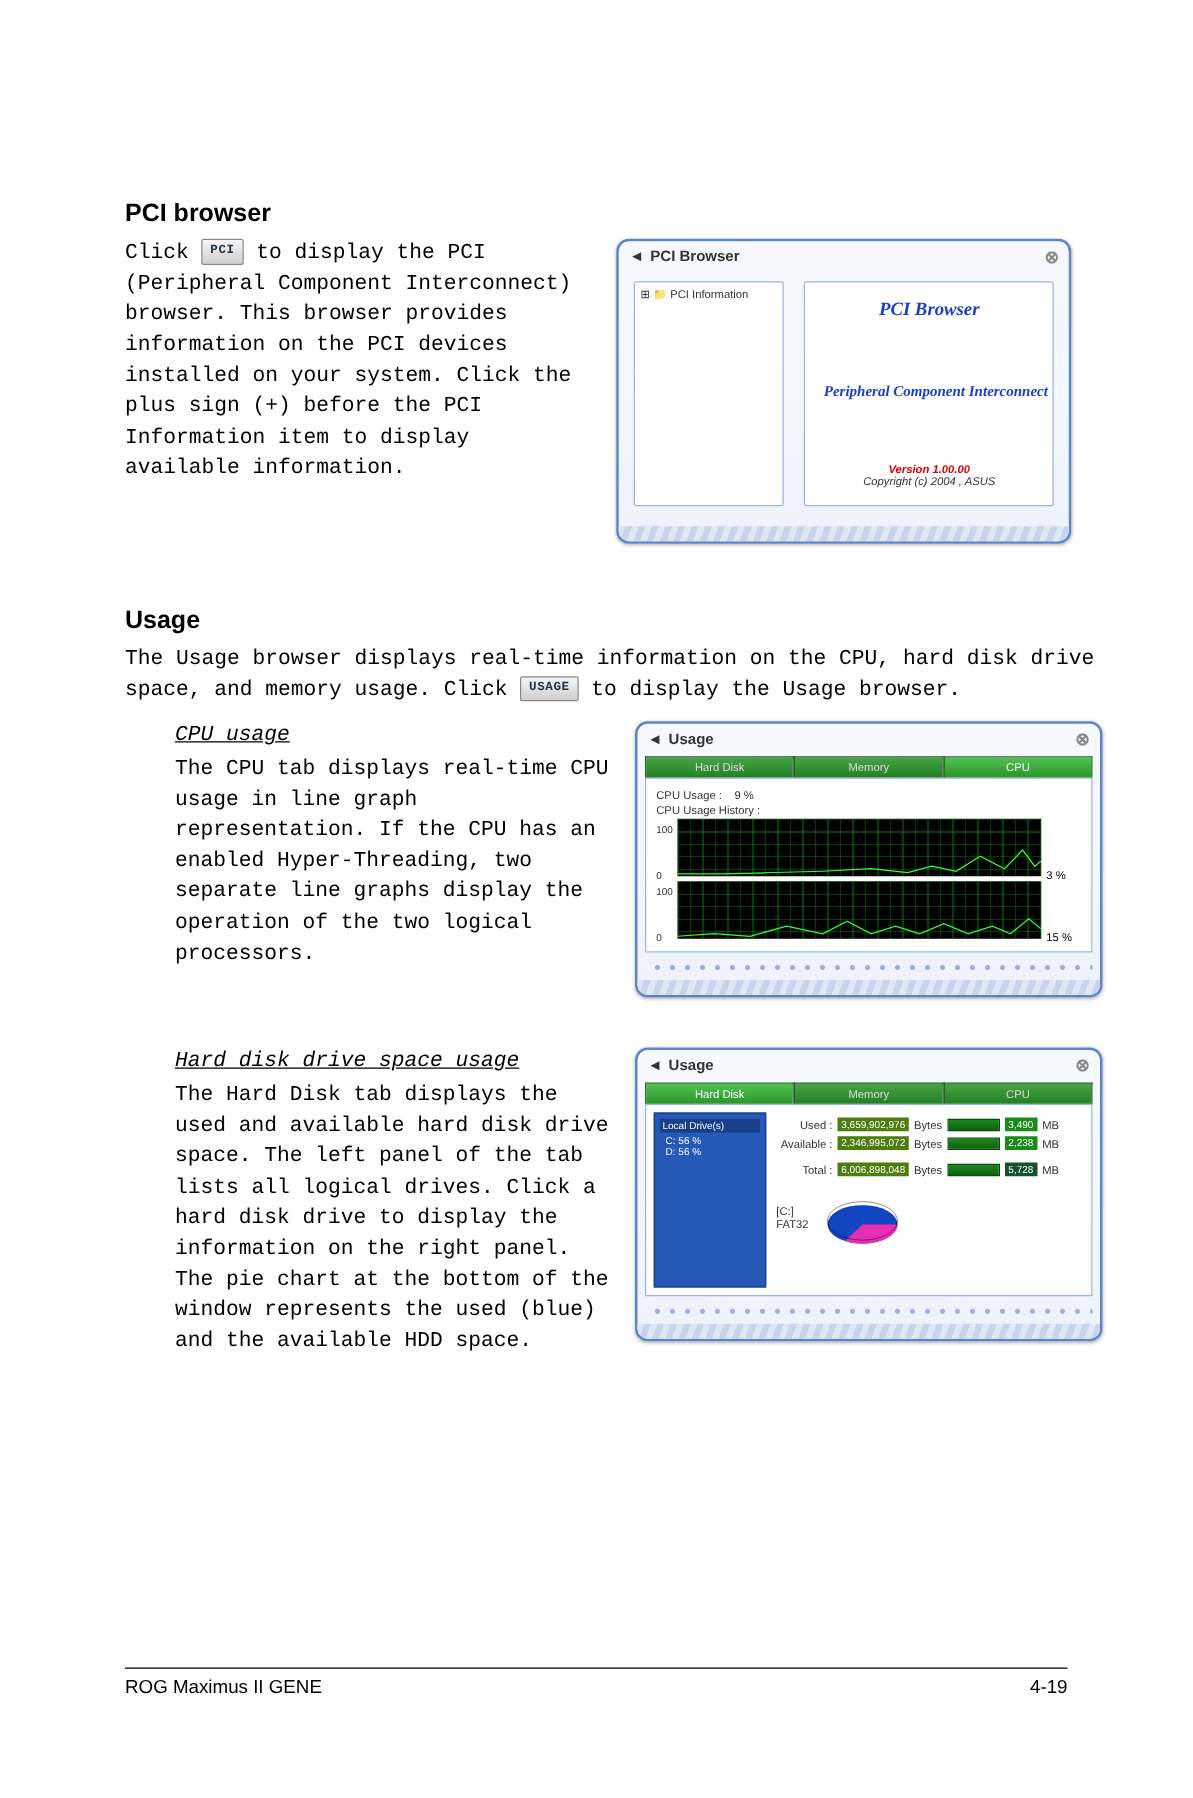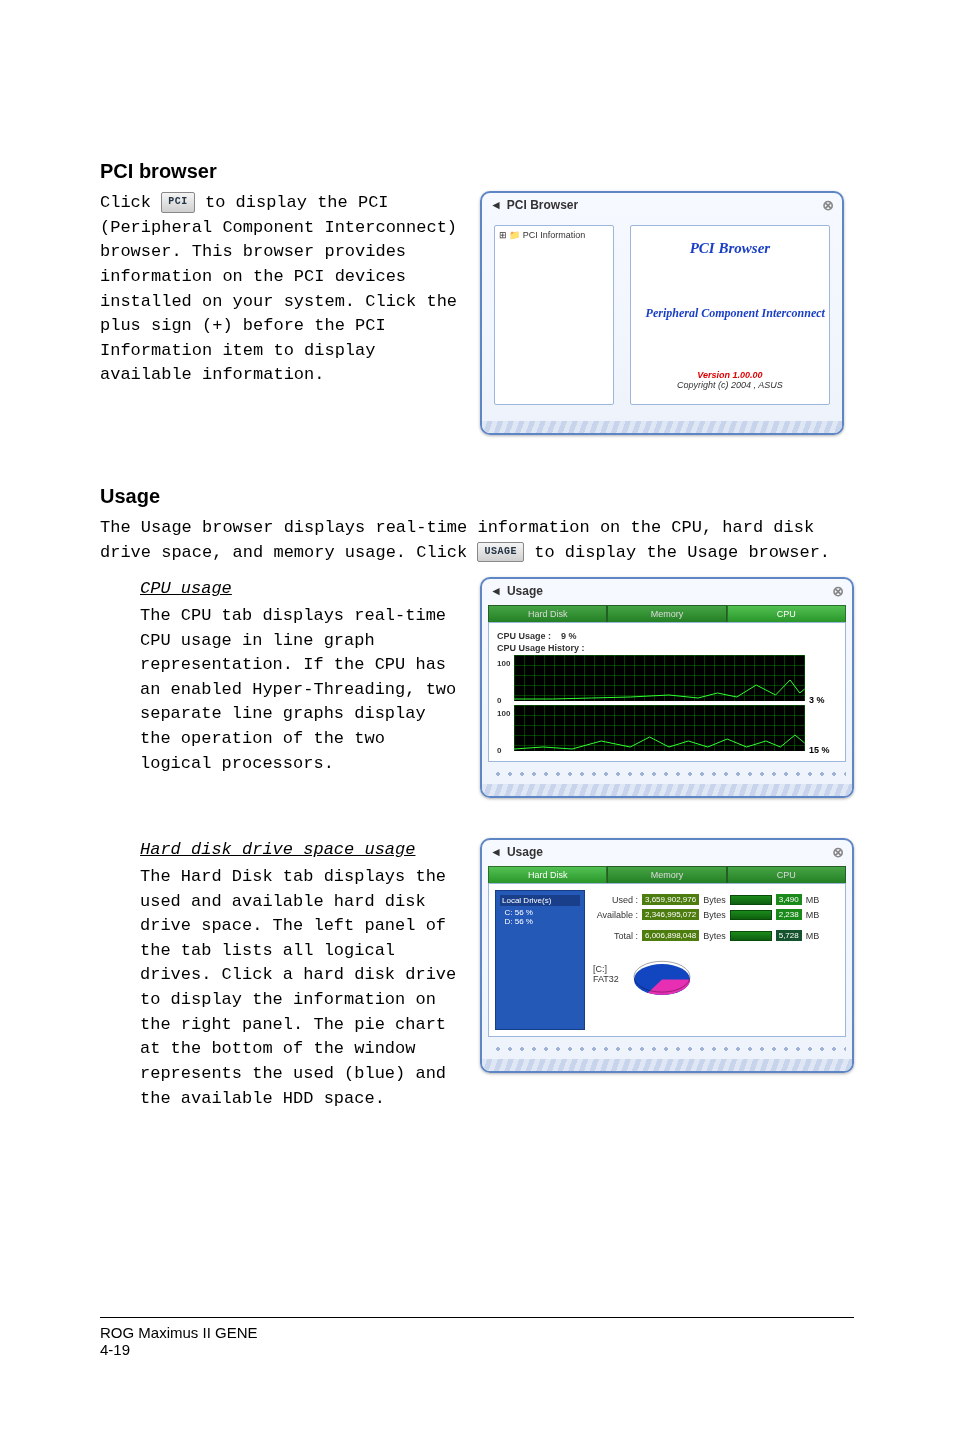--- a/index.html
+++ b/index.html
@@ -5,21 +5,21 @@
   body {
     margin: 0;
     padding: 0;
     font-family: Arial, Helvetica, sans-serif;
     background: #fff;
     width: 954px;
     min-height: 1438px;
     position: relative;
   }
   .page {
-    padding: 160px 100px 0 100px;
+    padding: 160px 72px 0 100px;
   }
   h3 {
     font-size: 20px;
     font-weight: bold;
     margin: 0 0 8px 0;
     color: #000;
   }
   .section {
     margin-bottom: 50px;
     display: flow-root;
@@ -72,21 +72,20 @@
   .footer {
     position: absolute;
     bottom: 80px;
     left: 100px;
     right: 100px;
     border-top: 1px solid #000;
     padding-top: 6px;
     font-size: 15px;
     display: flex;
     justify-content: space-between;
-    flex-direction: column;
   }
   
   .thumb-pci {
     width: 360px;
     border: 2px solid #5e86c4;
     border-radius: 10px;
     background: linear-gradient(#f6f9ff,#eef3fb);
     box-shadow: 0 1px 3px rgba(0,0,0,.3);
     font-size: 11px;
     color: #333;
@@ -185,21 +184,20 @@
     color: #fff;
     border: 1px solid #2a6f2a;
     border-bottom: none;
   }
   .tab.dim { filter: brightness(.85); }
   .usage-body {
     background: #fff;
     margin: 0 6px 6px 6px;
     border: 1px solid #9db6db;
     padding: 6px 8px;
-    font-weight: bold;
   }
   .usage-label { font-size: 9px; color: #333; margin: 2px 0; }
   .graph {
     height: 46px;
     background: #000;
     position: relative;
     margin-bottom: 4px;
     background-image:
       repeating-linear-gradient(to right, rgba(0,180,0,.35) 0 1px, transparent 1px 10px),
       repeating-linear-gradient(to bottom, rgba(0,180,0,.35) 0 1px, transparent 1px 10px);

